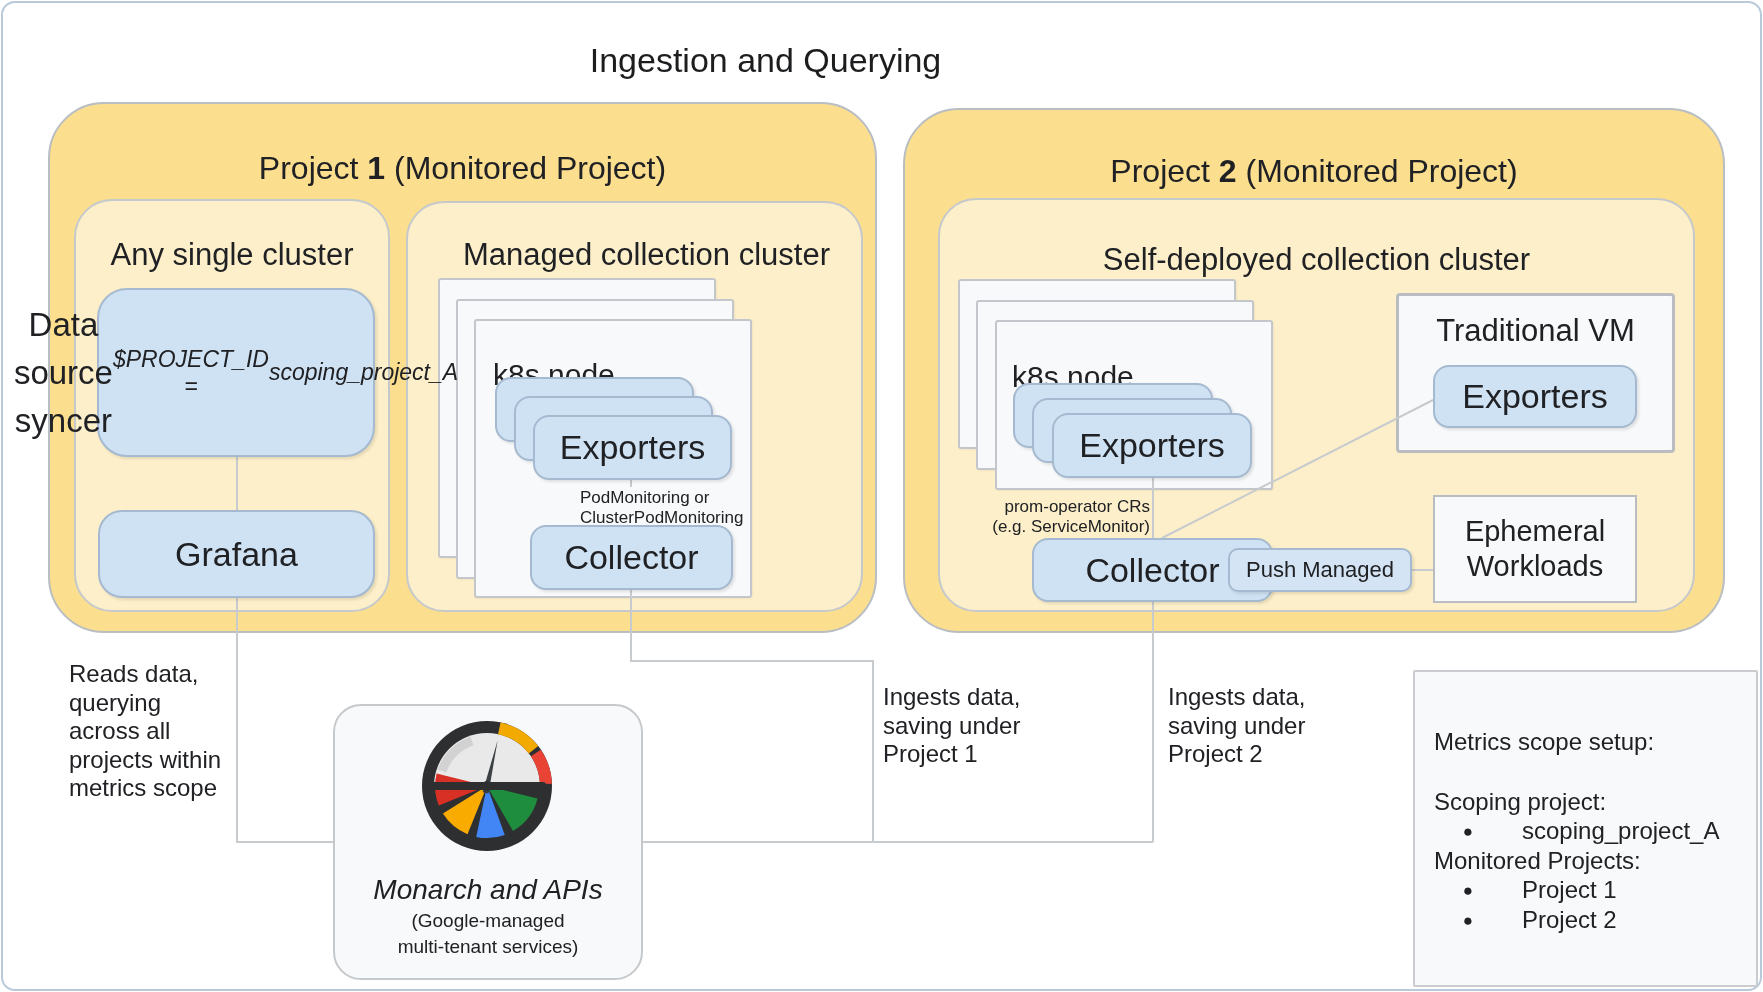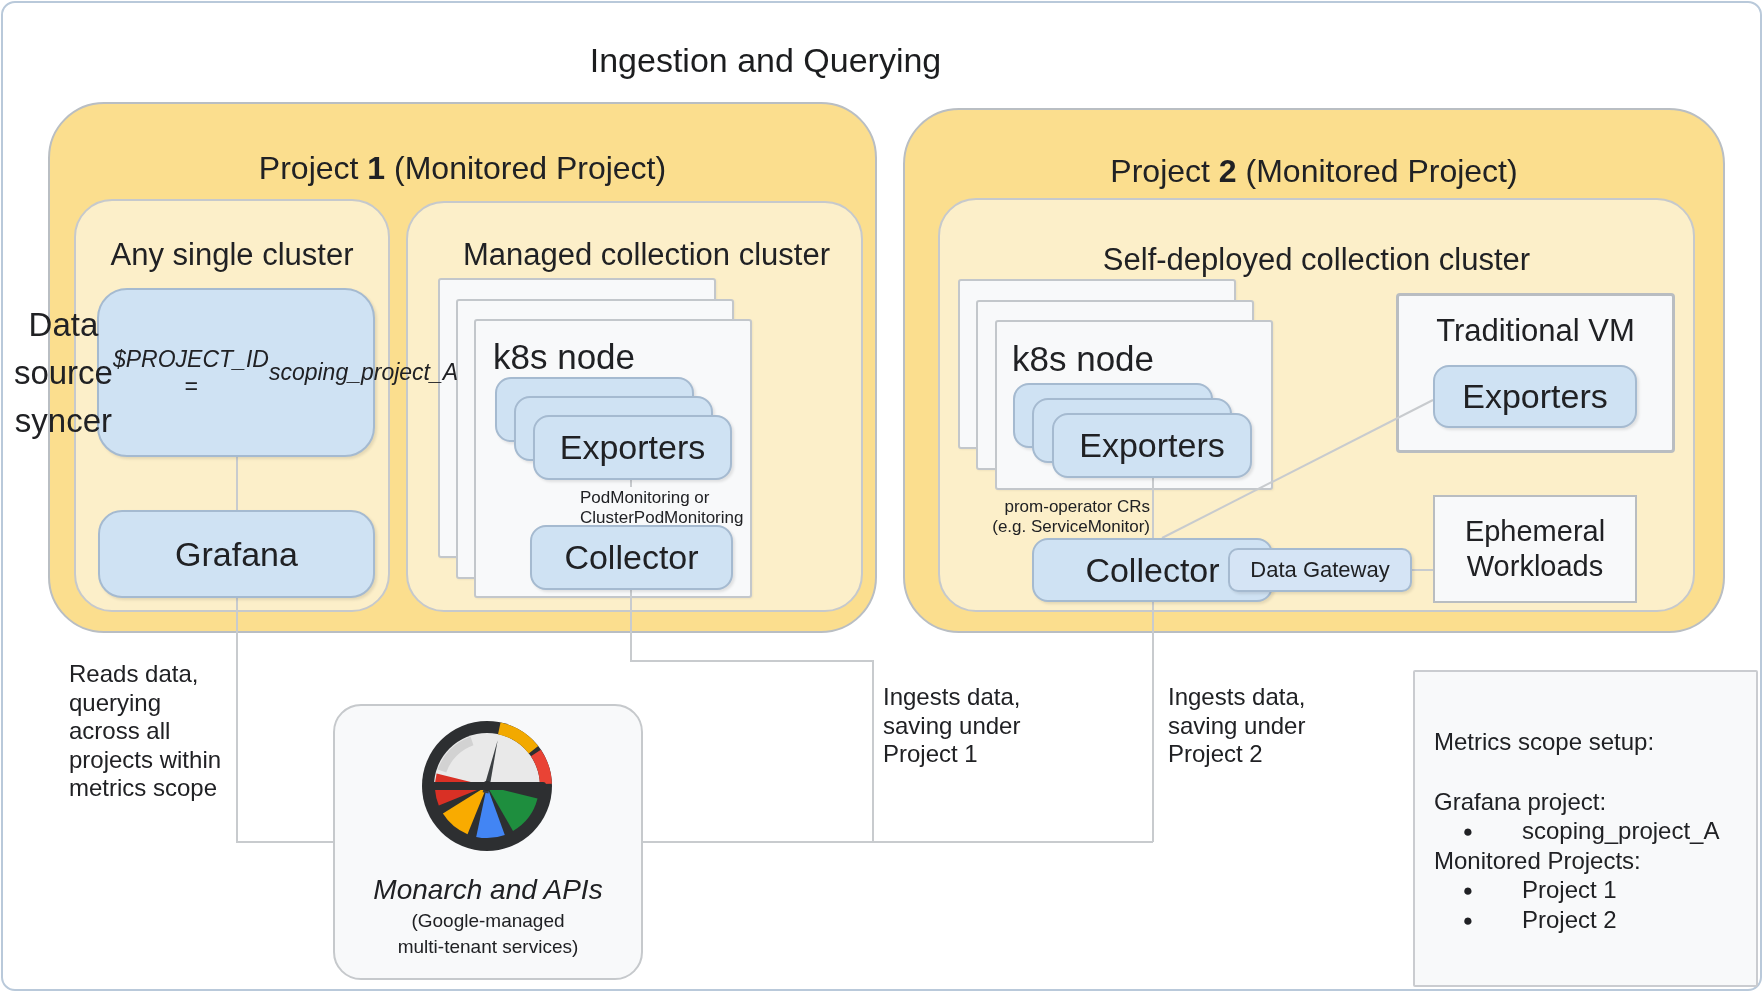--- a/index.html
+++ b/index.html
@@ -13,21 +13,21 @@
   .main-title { left:0; top:40px; width:1531px; font-size:34px; line-height:40px; text-align:center; color:#1c1d1f; }
 
   .gold { background:#fbde8e; border:2px solid #b9bec3; border-radius:56px; }
   .proj-title { font-size:32px; line-height:40px; text-align:center; color:#202124; }
   .proj-title b { font-weight:bold; }
 
   .soft { background:#fcefc9; border:2px solid #c6c9cc; border-radius:38px; }
   .soft-label { font-size:31px; line-height:38px; text-align:center; }
 
   .card { background:#f8f9fa; border:2px solid #c3c7cb; border-radius:3px; box-shadow:1px 1px 2px rgba(0,0,0,0.05); }
-  .k8s-label { font-size:35px; line-height:36px; }
+  .k8s-label { font-size:30px; line-height:36px;margin-top:18px; }
 
   .chip { background:#cfe2f3; border:2px solid #a5bad0; border-radius:16px;
           display:flex; align-items:center; justify-content:center;
           font-size:34px; box-shadow:2px 2px 3px rgba(0,0,0,0.10); }
   .chip-sm { font-size:22px; border-radius:10px; background:#d5e4f5; }
 
   .whitebox { background:#f8f9fa; border:2px solid #b9bdc1; }
   .vm-label, .eph-label { font-size:31px; line-height:36px; text-align:center; }
   .eph-label { font-size:29px; line-height:35px; }
 
@@ -107,21 +107,21 @@
     <path d="M-3 7 L3 7 L0.9 -47 Z" fill="#3c4043" transform="rotate(12)"></path>
     <circle r="5" fill="#2d2f31"></circle>
   </svg>
   <div class="abs monarch-title" style="left:333px;top:872px;width:310px;">Monarch and APIs</div>
   <div class="abs monarch-sub ml" style="left:333px;top:908px;width:310px;">(Google-managed
 multi-tenant services)</div>
 
   <div class="abs metrics-box" style="left:1413px;top:670px;width:345px;height:317px;">
     <div>Metrics scope setup:</div>
     <div class="ms-spacer"></div>
-    <div>Grafana project:</div>
+    <div>Scoping project:</div>
     <div class="ms-row"><span class="bullet">●</span><span class="ms-item">scoping_project_A</span></div>
     <div>Monitored Projects:</div>
     <div class="ms-row"><span class="bullet">●</span><span class="ms-item">Project 1</span></div>
     <div class="ms-row"><span class="bullet">●</span><span class="ms-item">Project 2</span></div>
   </div>
 
   <svg class="abs lines" width="1763" height="992">
     <path d="M237 457 V510"></path>
     <path d="M237 593 V842 H333"></path>
     <path d="M631 480 V525"></path>
@@ -157,21 +157,21 @@
   <div class="abs chip" style="left:1032px;top:398px;width:200px;height:65px;"></div>
   <div class="abs chip" style="left:1052px;top:413px;width:200px;height:65px;">
     <span>Exporters</span>
   </div>
   <div class="abs tinytext ml" style="left:930px;top:497px;width:220px;text-align:right;">prom-operator CRs
 (e.g. ServiceMonitor)</div>
   <div class="abs chip" style="left:1032px;top:538px;width:241px;height:64px;">
     <span>Collector</span>
   </div>
   <div class="abs chip chip-sm" style="left:1228px;top:548px;width:184px;height:44px;">
-    <span>Data Gateway</span>
+    <span>Push Managed</span>
   </div>
 
   <div class="abs chip" style="left:1433px;top:365px;width:204px;height:63px;">
     <span>Exporters</span>
   </div>
 
   <div class="abs note ml" style="left:69px;top:660px;">Reads data,
 querying
 across all
 projects within

